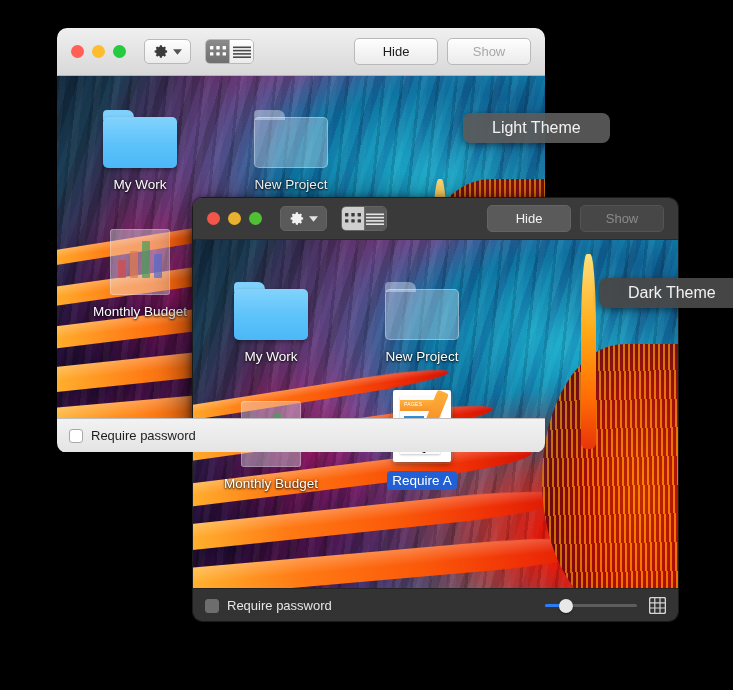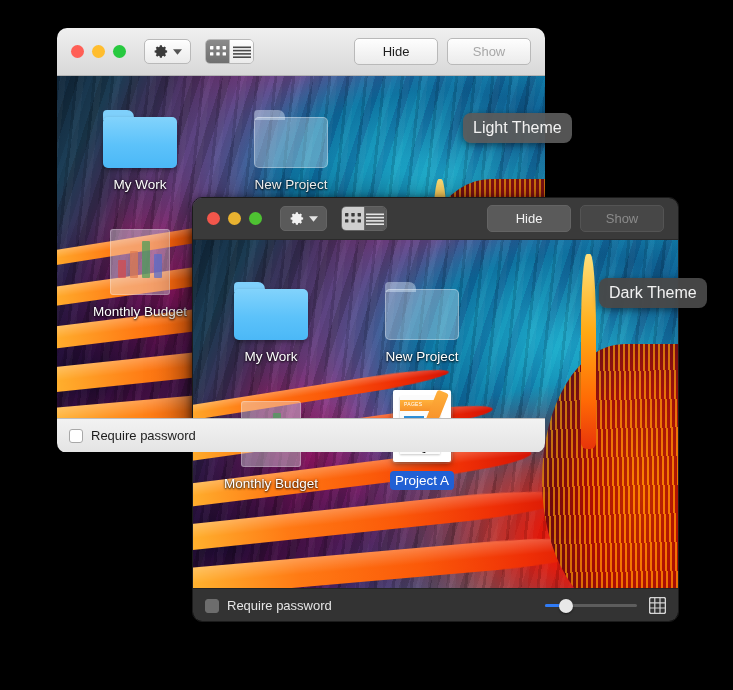--- a/index.html
+++ b/index.html
@@ -258,21 +258,21 @@
   .sb-center { position:absolute; left:0; right:0; text-align:center; pointer-events:none; }
   .sb-right { margin-left:auto; display:flex; align-items:center; gap:12px; z-index:2; }
   .slider { position:relative; width:92px; height:14px; display:flex; align-items:center; }
   .slider .track { position:absolute; left:0; right:0; height:3px; border-radius:2px; background:#5d5d5d; }
   .slider .fill  { position:absolute; left:0; width:18px; height:3px; border-radius:2px; background:#2f7bf6; }
   .slider .knob  { position:absolute; left:14px; width:14px; height:14px; border-radius:50%; background:#e8e8e8; box-shadow:0 1px 2px rgba(0,0,0,.5); }
 
   
   .callout {
     position:absolute; z-index: 60;
-    padding: 6px 10px;
+    padding: 6px 29px;
     border-radius: 8px;
     font-size: 16px;
     color: #f2f2f2;
     background: rgba(90,90,90,.93);
     box-shadow: 0 2px 7px rgba(0,0,0,.45);
     white-space: nowrap;
   }
   .callout.dark { background: rgba(72,72,72,.96); }
 
   svg { display:block; }
@@ -508,21 +508,21 @@
             <div class="pg-band">
                 <span>PAGES</span>
               </div>
             <div class="pg-img"></div>
             <div class="pg-line" style="left:11px; top:45px; width:28px;"></div>
             <div class="pg-line" style="left:11px; top:49px; width:28px;"></div>
             <div class="pg-line" style="left:11px; top:53px; width:22px;"></div>
             <div class="pg-pen"></div>
           </div>
         </div>
-        <div class="lbl">Project A</div>
+        <div class="lbl">Require A</div>
       </div>
     </div>
 
     <div class="statusbar">
       <div class="sb-left">
         <div class="cbox"></div>
         <span>Require password</span>
       </div>
       <div class="sb-right">
         <div class="slider">

